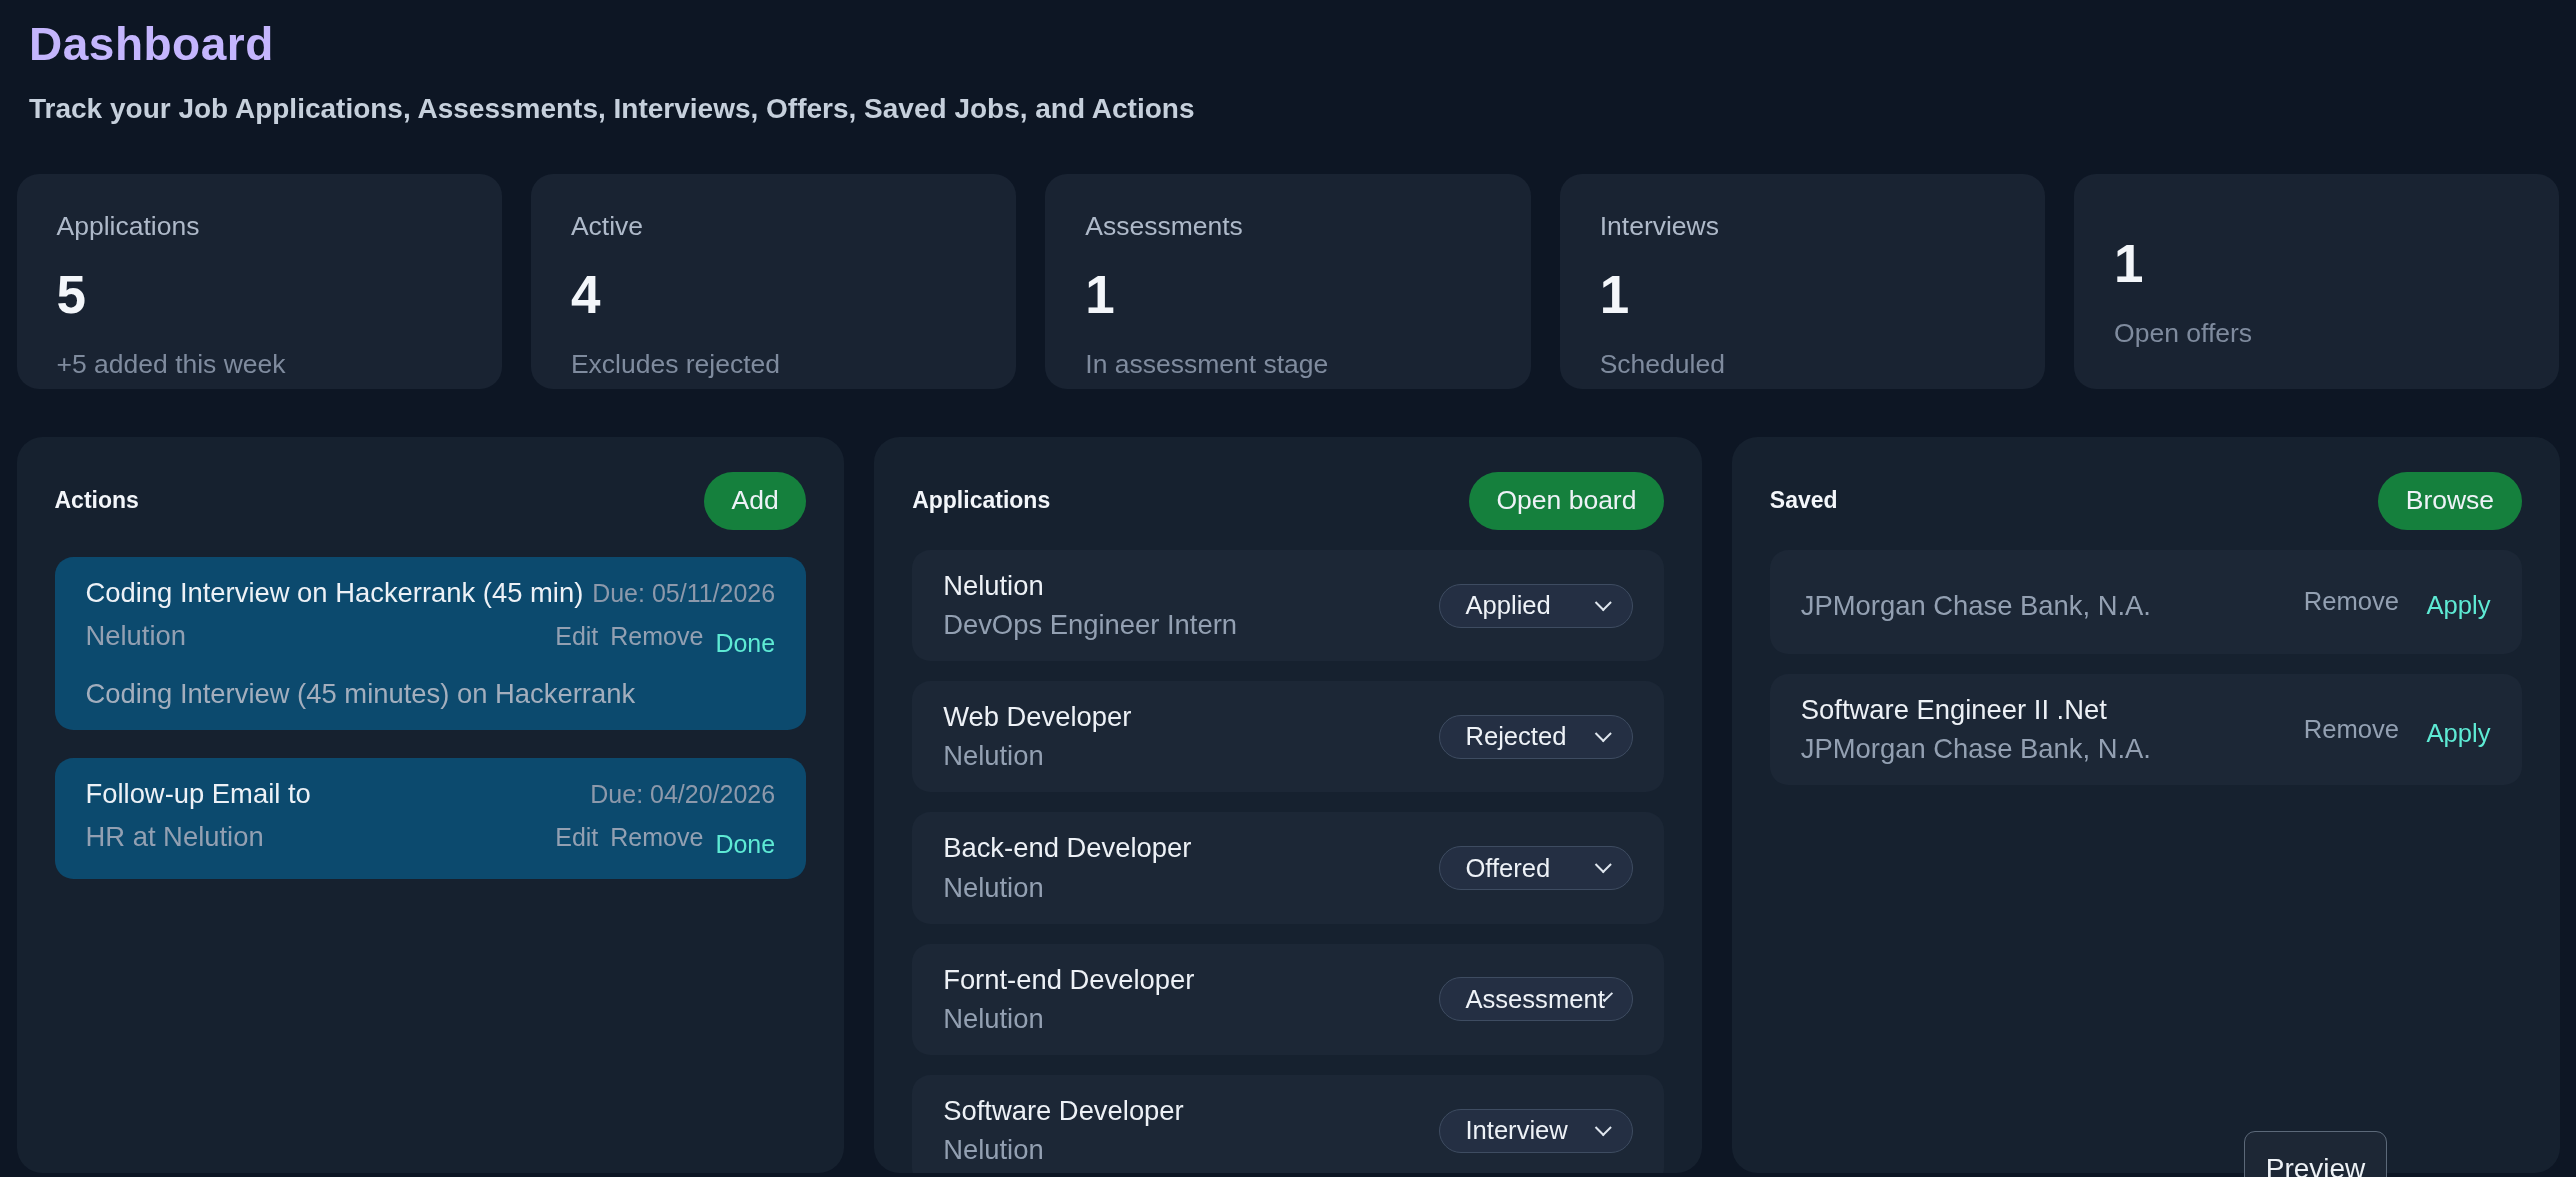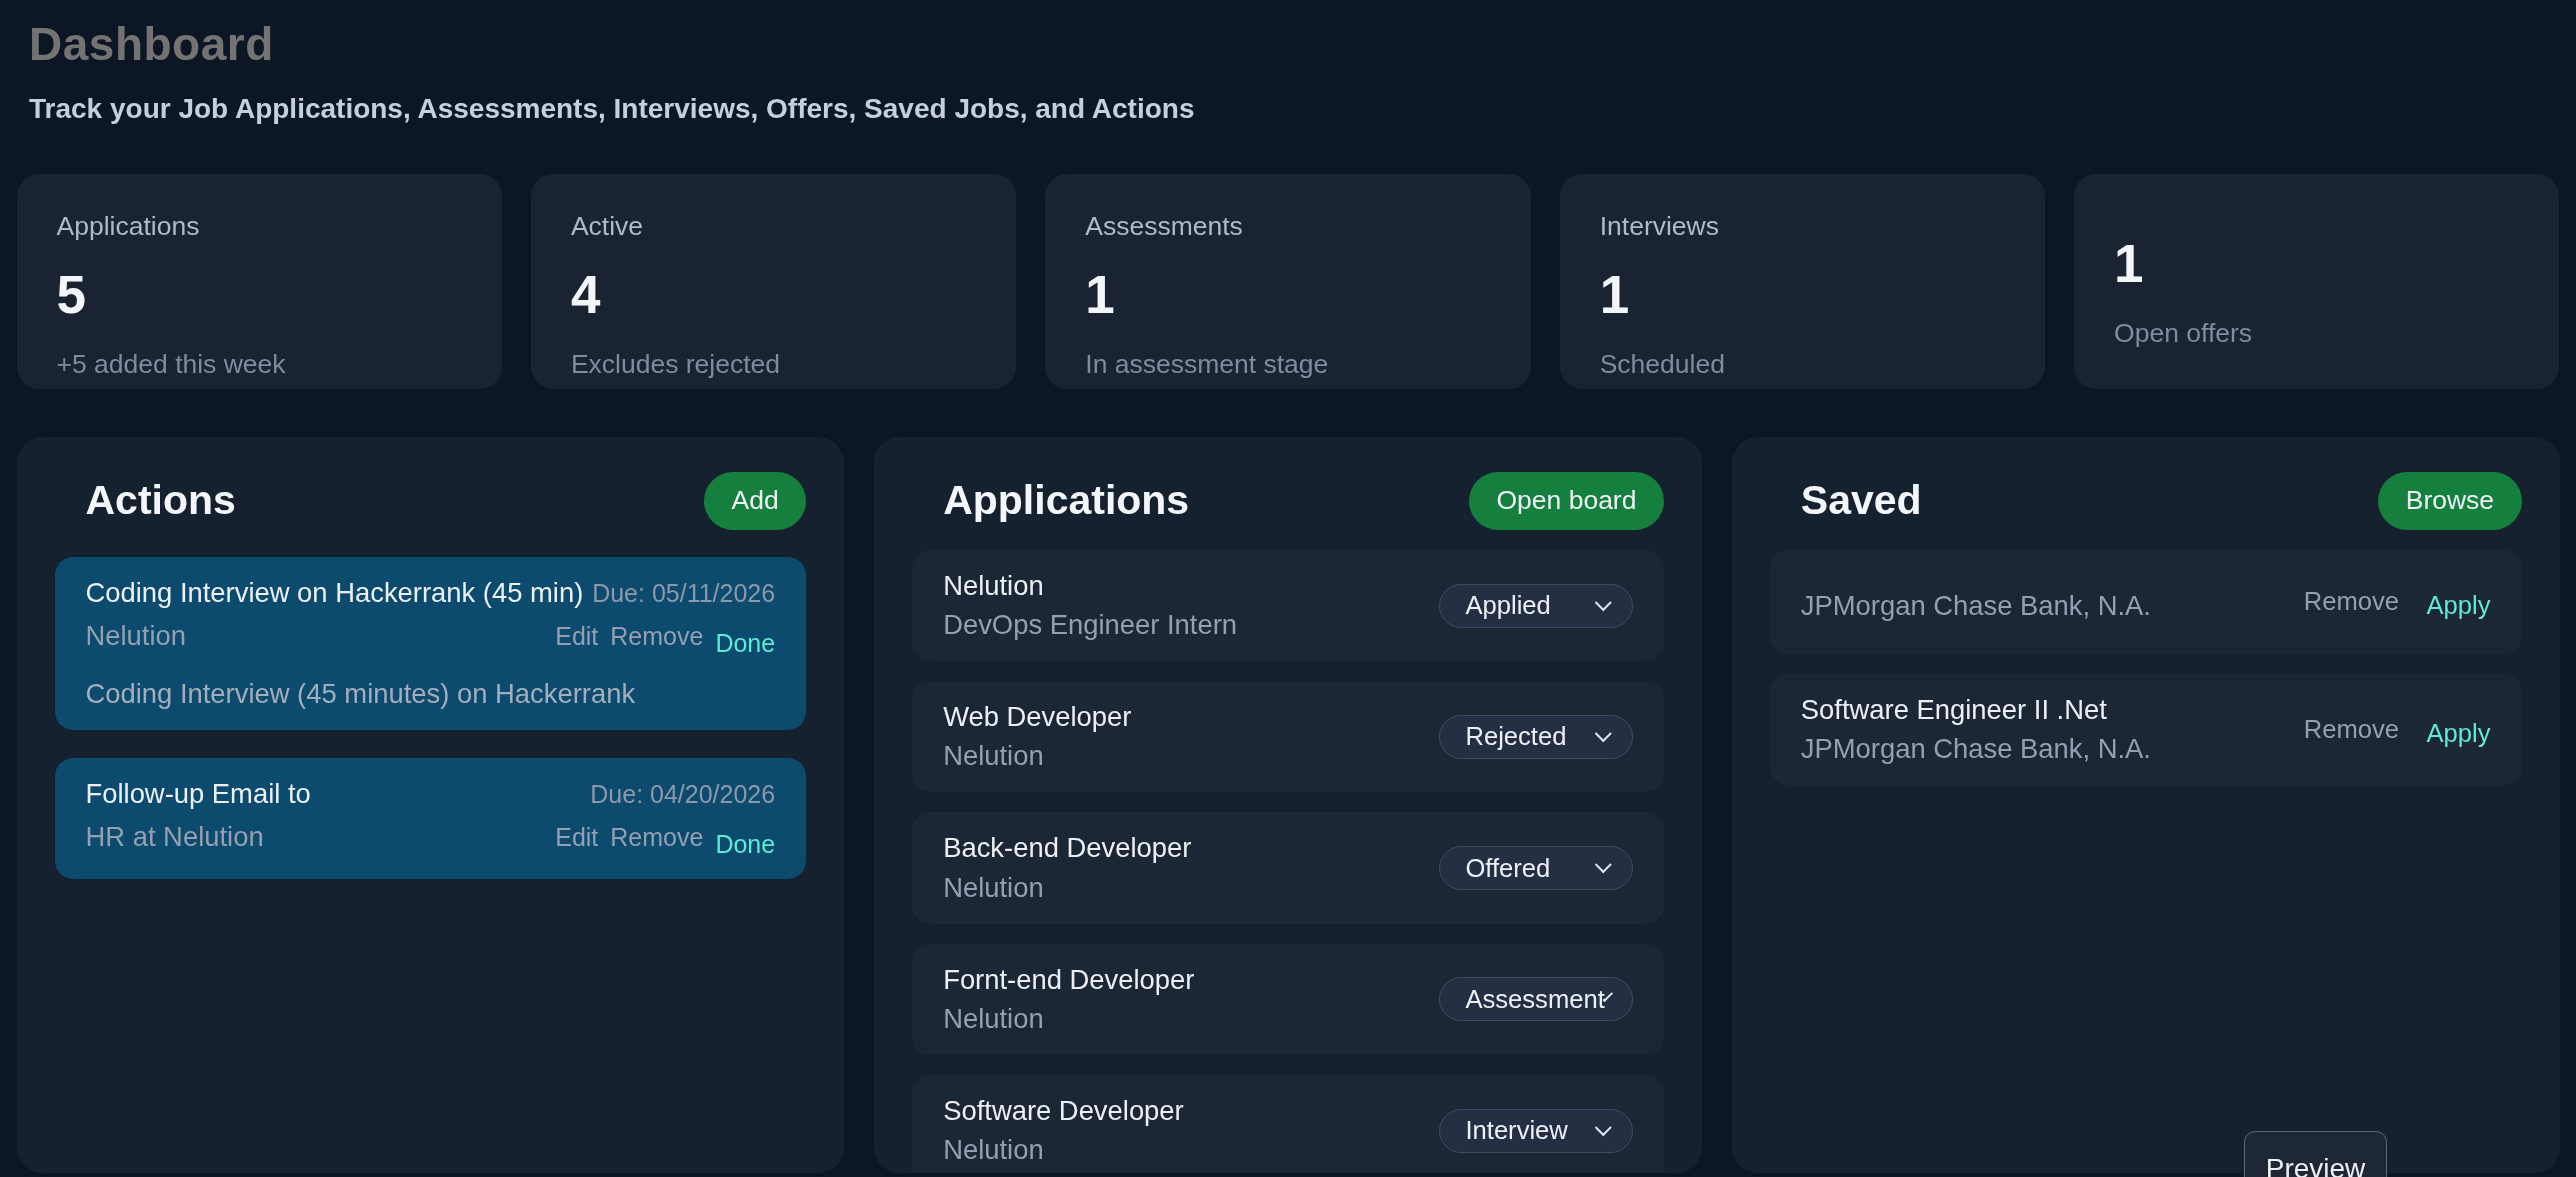--- a/index.html
+++ b/index.html
@@ -7,21 +7,21 @@
   body {
     width: 2576px; height: 1177px;
     overflow: hidden;
     background: #0d1624;
     font-family: "Liberation Sans", sans-serif;
     position: relative;
     color: #eef2f7;
   }
   .header { padding: 16.5px 33px 0 29px; }
   .page-title {
-    margin: 0; font-size: 46px; font-weight: 700; color: #737373; letter-spacing: 0.5px;
+    margin: 0; font-size: 46px; font-weight: 700; color: #c4b5fd; letter-spacing: 0.5px;
   }
   .page-subtitle { margin-top: 22px; font-size: 28px; color: #c6d0dc; font-weight: bold; }
 
   .stats-row {
     margin-top: 49px; padding: 0 16.5px;
     display: grid; grid-template-columns: repeat(5, 1fr); gap: 29px;
   }
   .stat-card {
     background: #192332; border-radius: 22px; height: 215px;
     padding: 37px 40px; display: flex; flex-direction: column;
@@ -33,21 +33,21 @@
   .panels-row {
     margin-top: 48px; padding: 0 16.5px;
     display: grid; grid-template-columns: repeat(3, 1fr); gap: 30px;
     height: 736px;
   }
   .panel {
     background: #16212f; border-radius: 25.6px; padding: 35px 38px;
     overflow: hidden;
   }
   .panel-header { display: flex; justify-content: space-between; align-items: center; }
-  .panel-title { font-size: 41px; font-weight: 700; color: #f3f6fa; margin-left: 31px; }
+  .panel-title { font-size: 23px; font-weight: 700; color: #f3f6fa; }
   .pill-btn {
     background: #15803d; color: #eef2f7; font-size: 26.5px;
     border: none; border-radius: 913px; padding: 13.7px 27.4px;
     font-family: "Liberation Sans", sans-serif; cursor: pointer;
   }
 
   .action-card {
     background: #0c4a6e; border-radius: 18.3px; padding: 20px 31px; margin-top: 27.4px;
   }
   .action-card:first-of-type { margin-top: 33px; }

